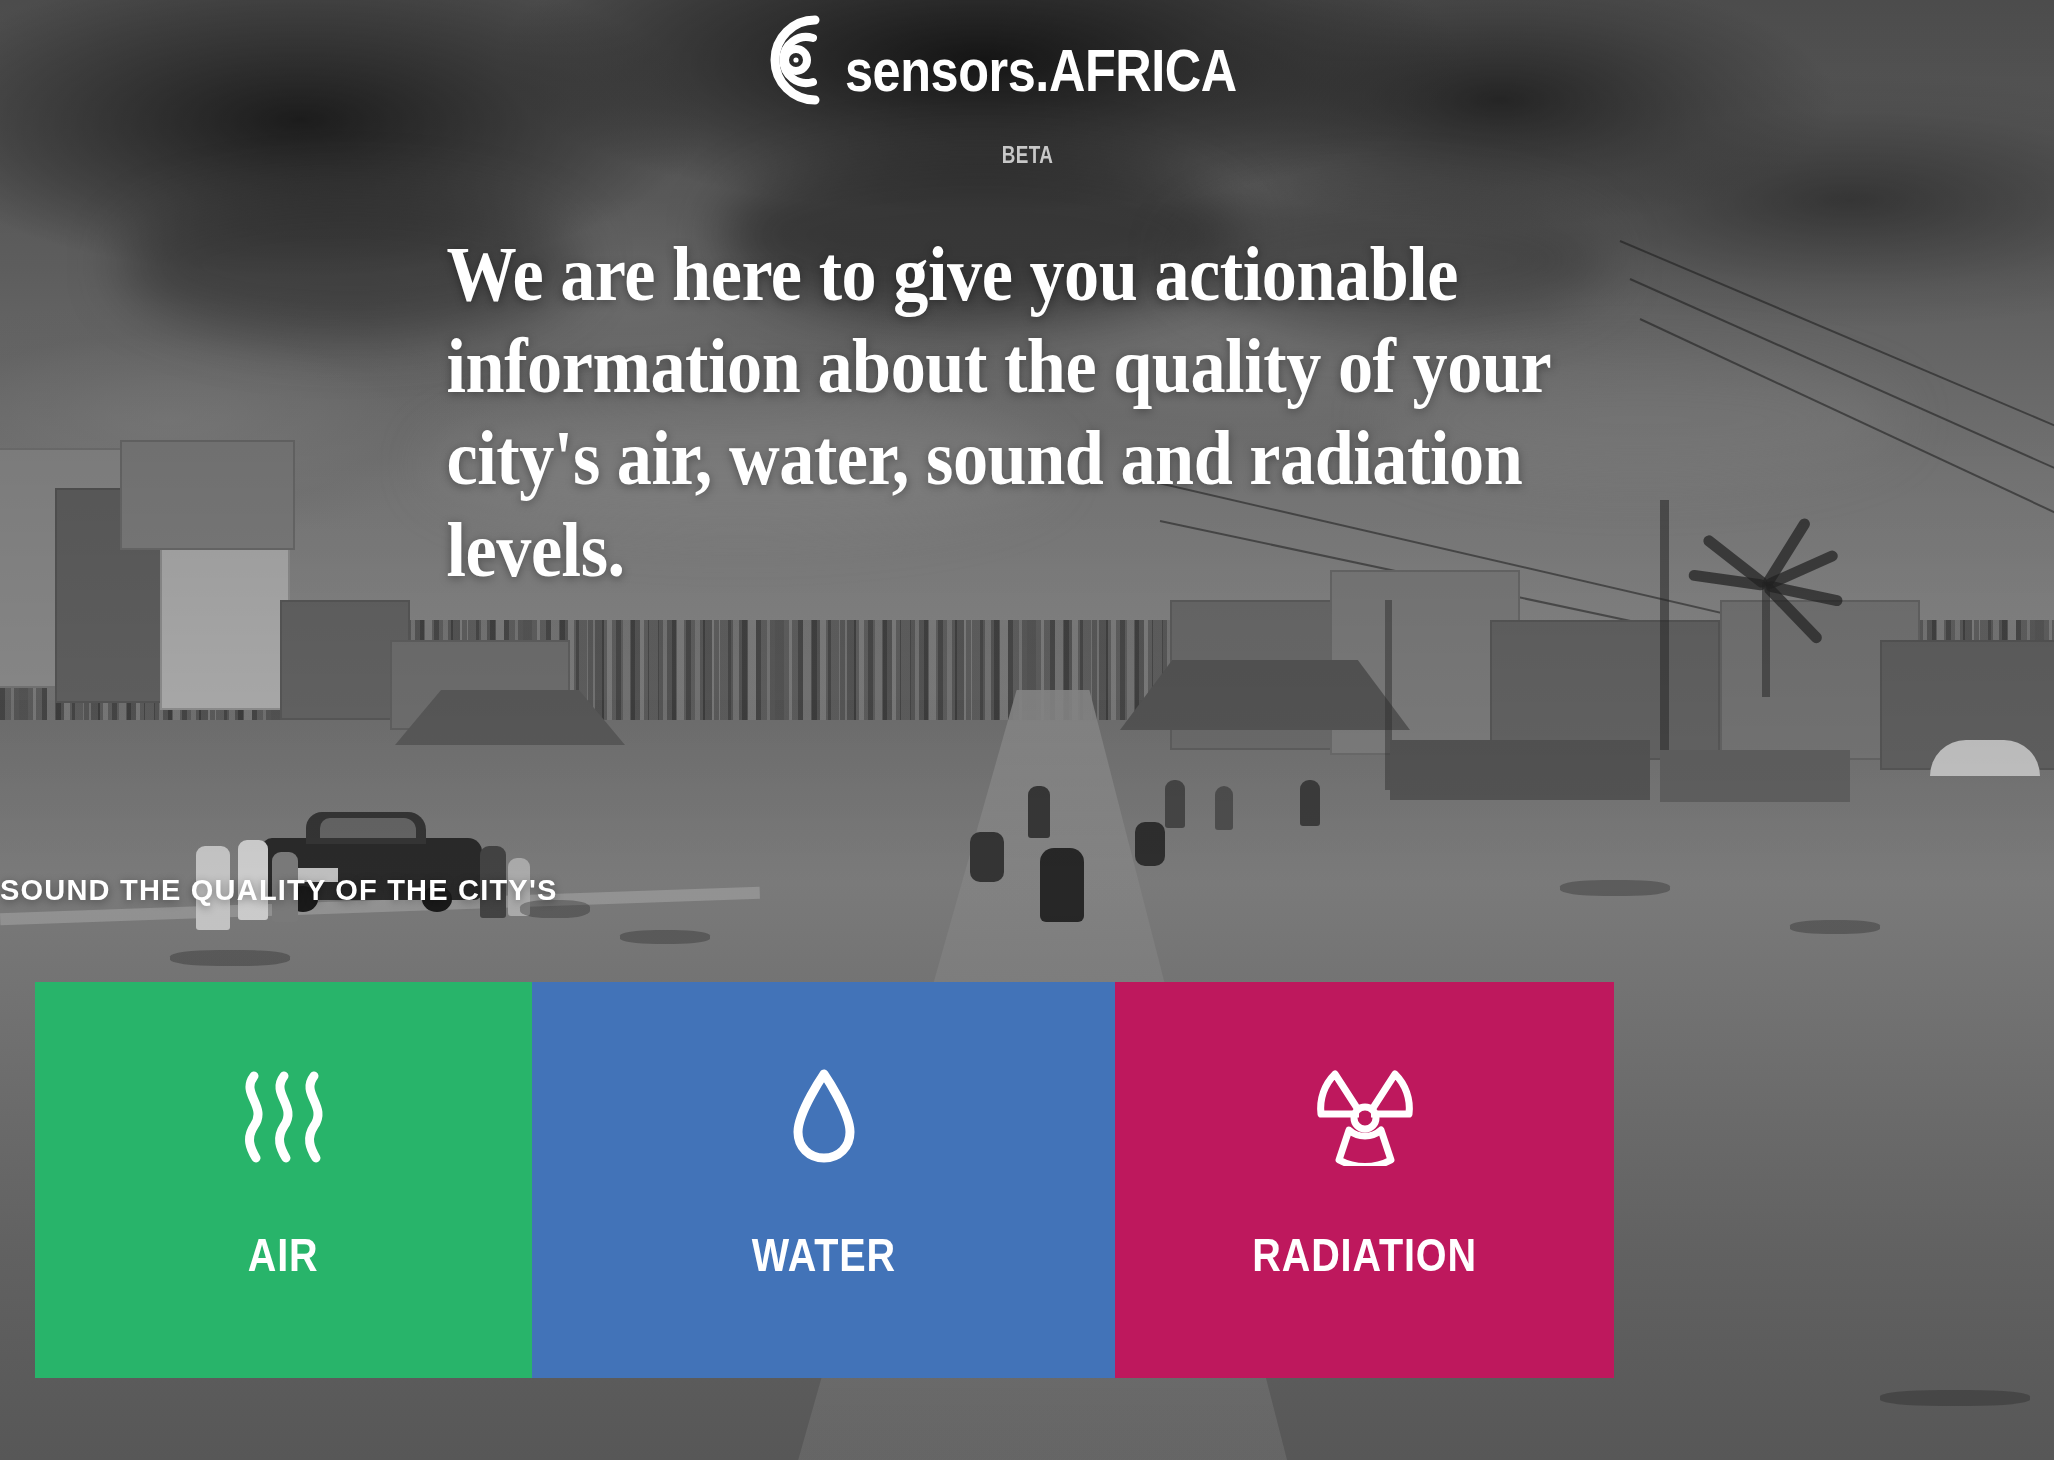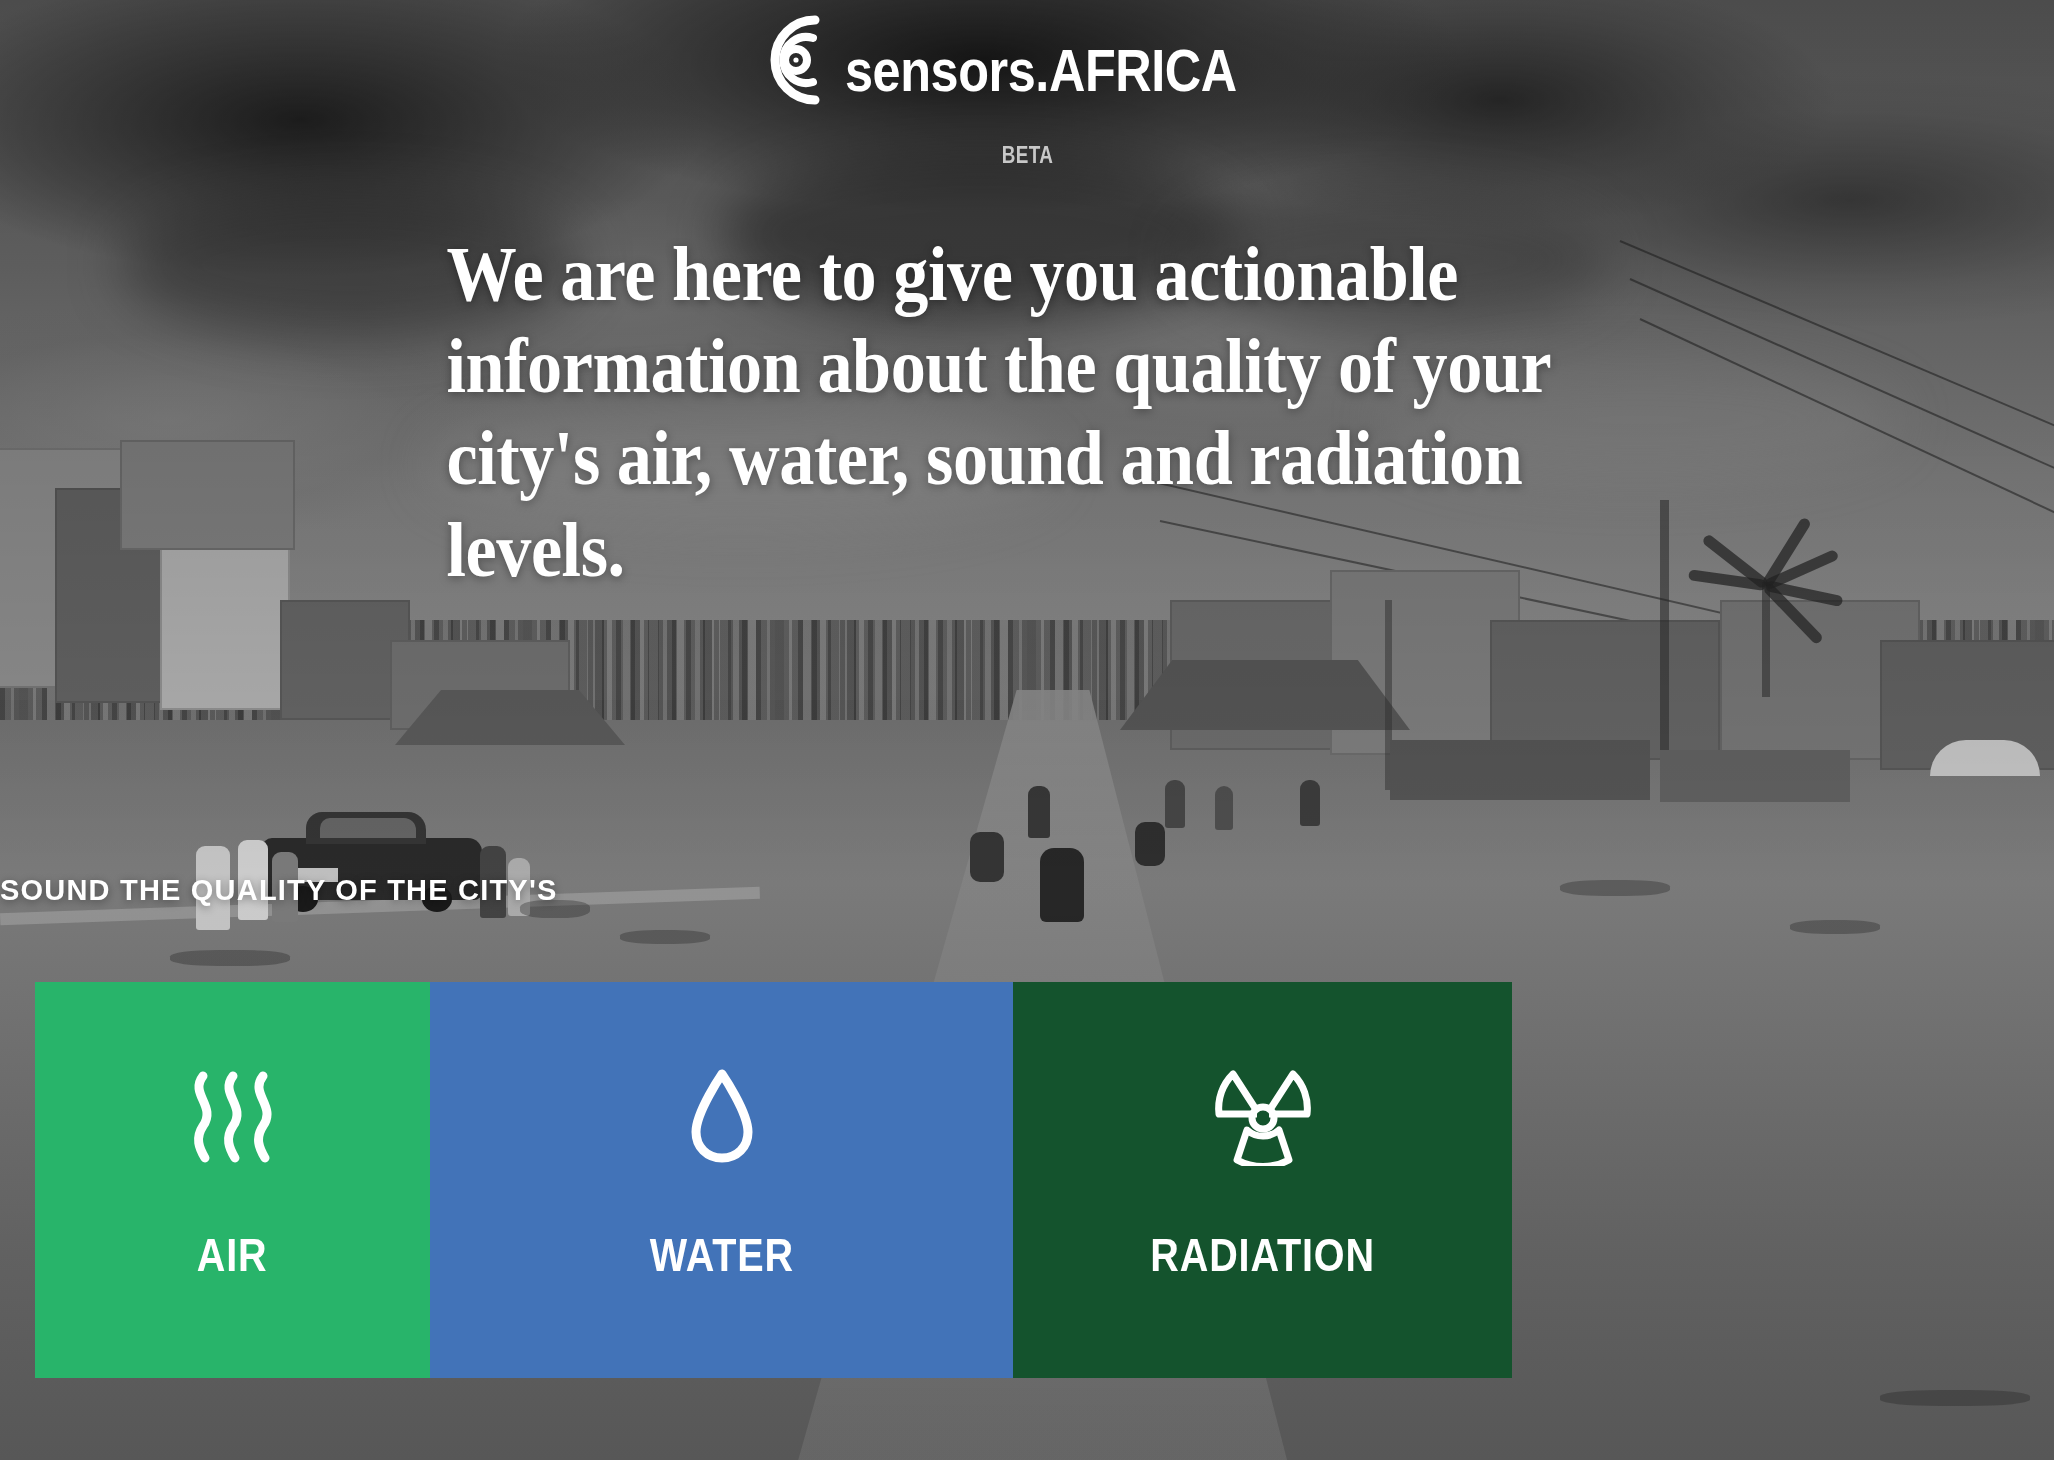--- a/index.html
+++ b/index.html
@@ -300,21 +300,21 @@
   }
   .tile {
     position: relative;
     height: 100%;
     display: flex;
     flex-direction: column;
     align-items: center;
     justify-content: flex-start;
     cursor: pointer;
   }
-  .tile-air       { width: 395px; background: #28b46a; }
+  .tile-air       { width: 497px; background: #28b46a; }
   .tile-water     { width: 583px; background: #4273b8; }
   .tile-sound     { width: 503px; background: #b8479e; }
   .tile-radiation { width: 499px; background: #f4821f; }
 
   .tile-icon {
     margin-top: 86px;
     height: 98px;
     display: flex;
     align-items: center;
     justify-content: center;
@@ -460,21 +460,21 @@
       <div class="tile tile-water" style="background: rgb(66, 115, 184);">
         <div class="tile-icon">
           <svg width="70" height="98" viewBox="0 0 70 98" aria-hidden="true">
             <path d="M35 6 C35 6 9 44 9 64 C9 79 20 90 35 90 C50 90 61 79 61 64 C61 44 35 6 35 6 Z" fill="none" stroke="#ffffff" stroke-width="9" stroke-linejoin="round"></path>
           </svg>
         </div>
         <div class="tile-label">WATER</div>
       </div>
 
 
-      <div class="tile tile-radiation" style="background: #14532d;">
+      <div class="tile tile-radiation" style="background: #be185d;">
         <div class="tile-icon">
           <svg width="104" height="98" viewBox="0 0 104 98" aria-hidden="true">
             <g fill="none" stroke="#ffffff" stroke-width="7" stroke-linejoin="round">
               <path d="M44 40 L22 6 A48 48 0 0 0 8 46 L46 46"></path>
               <path d="M60 40 L82 6 A48 48 0 0 1 96 46 L58 46"></path>
               <path d="M36 62 A24 24 0 0 0 68 62 L78 92 A56 56 0 0 1 26 92 Z"></path>
               <circle cx="52" cy="50" r="11"></circle>
             </g>
           </svg>
         </div>

